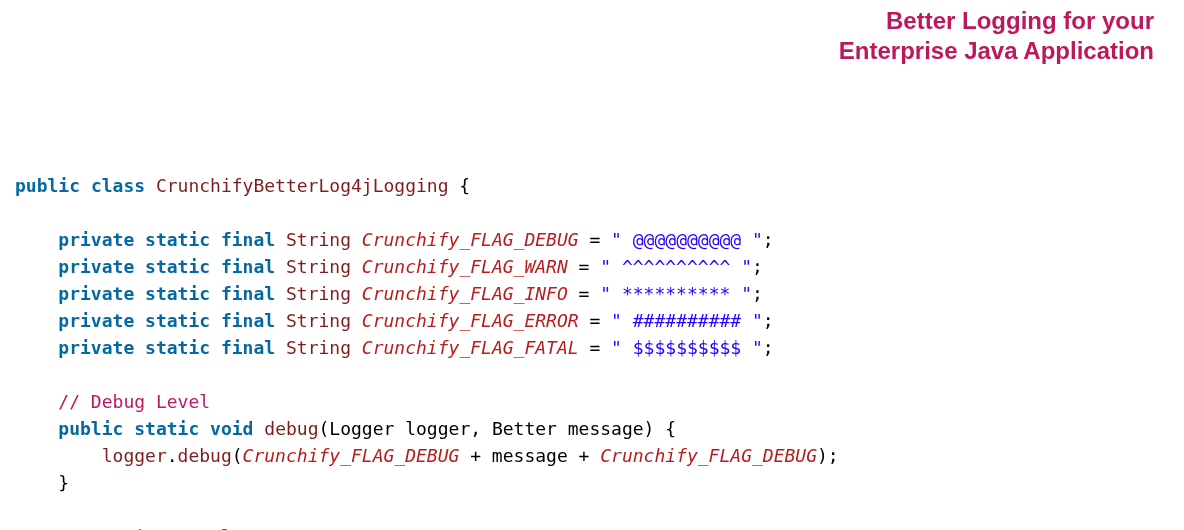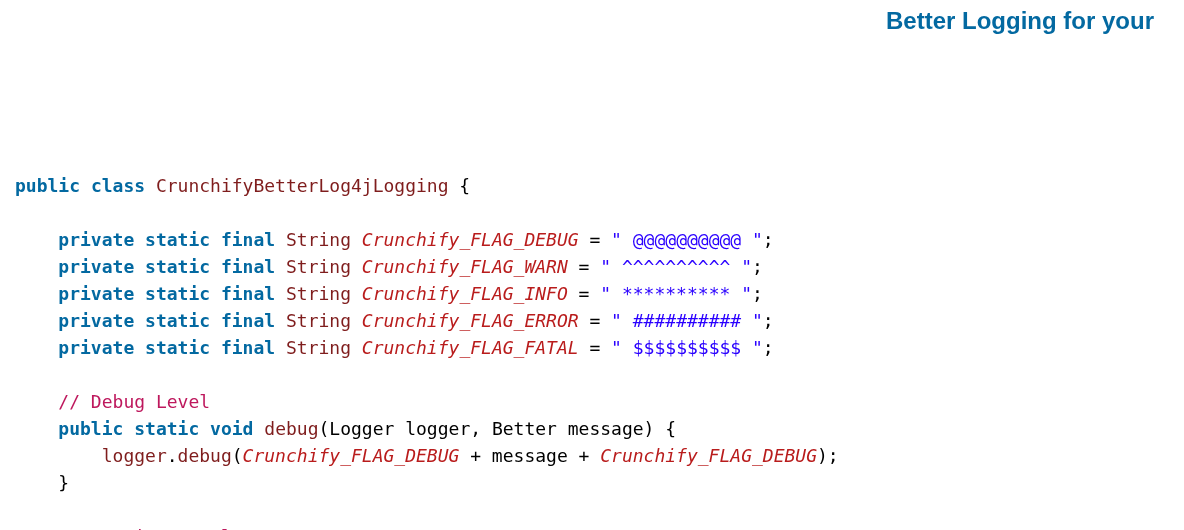--- a/index.html
+++ b/index.html
@@ -21,32 +21,32 @@
   .str { color: #2a00ff; }
   .cmt { color: #be185d; }
   .punc { color: #000000; }
   .headline {
     position: absolute;
     top: 6px;
     right: 30px;
     font-family: -apple-system, "Segoe UI", "Helvetica Neue", Arial, sans-serif;
     font-size: 24px;
     font-weight: 700;
-    color: #0369a1;
+    color: #be185d;
     text-align: right;
     line-height: 1.25;
     white-space: normal;
   }
 </style>
 </head>
 <body>
 
 
 
-<div class="headline"><span>Better Logging for your</span><br></div>
+<div class="headline"><span>Better Logging for your</span><br><span>Enterprise Java Application</span></div>
 
 <div><span class="kw">public</span> <span class="kw">class</span> <span class="type">CrunchifyBetterLog4jLogging</span> <span class="punc">{</span>
 
     <span class="kw">private</span> <span class="kw">static</span> <span class="kw">final</span> <span class="type">String</span> <span class="field">Crunchify_FLAG_DEBUG</span><span class="punc"> = </span><span class="str">" @@@@@@@@@@ "</span><span class="punc">;</span>
     <span class="kw">private</span> <span class="kw">static</span> <span class="kw">final</span> <span class="type">String</span> <span class="field">Crunchify_FLAG_WARN</span><span class="punc"> = </span><span class="str">" ^^^^^^^^^^ "</span><span class="punc">;</span>
     <span class="kw">private</span> <span class="kw">static</span> <span class="kw">final</span> <span class="type">String</span> <span class="field">Crunchify_FLAG_INFO</span><span class="punc"> = </span><span class="str">" ********** "</span><span class="punc">;</span>
     <span class="kw">private</span> <span class="kw">static</span> <span class="kw">final</span> <span class="type">String</span> <span class="field">Crunchify_FLAG_ERROR</span><span class="punc"> = </span><span class="str">" ########## "</span><span class="punc">;</span>
     <span class="kw">private</span> <span class="kw">static</span> <span class="kw">final</span> <span class="type">String</span> <span class="field">Crunchify_FLAG_FATAL</span><span class="punc"> = </span><span class="str">" $$$$$$$$$$ "</span><span class="punc">;</span>
 
     <span class="cmt">// Debug Level</span>

